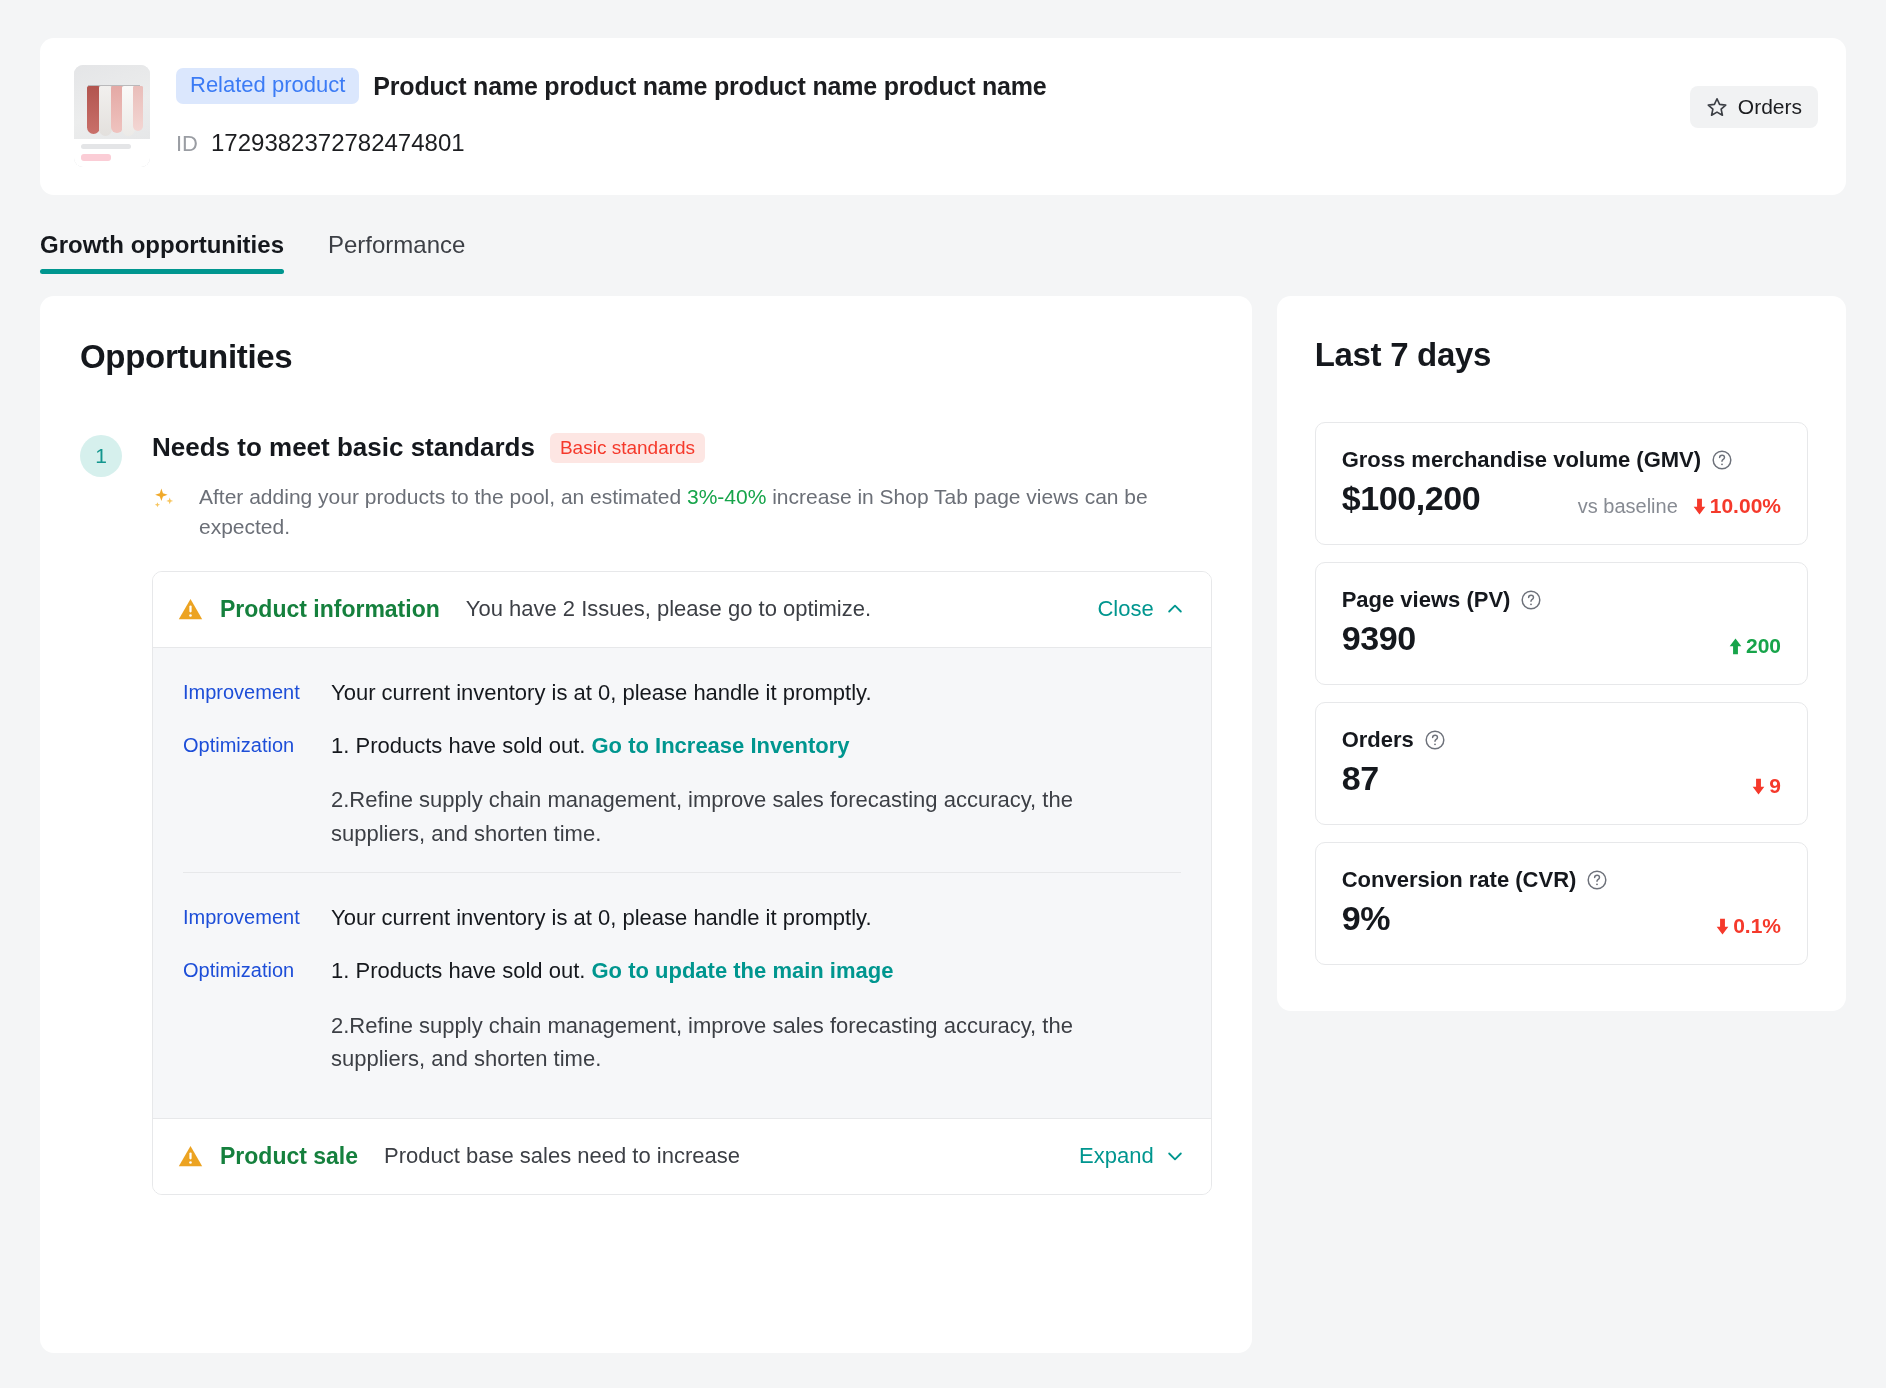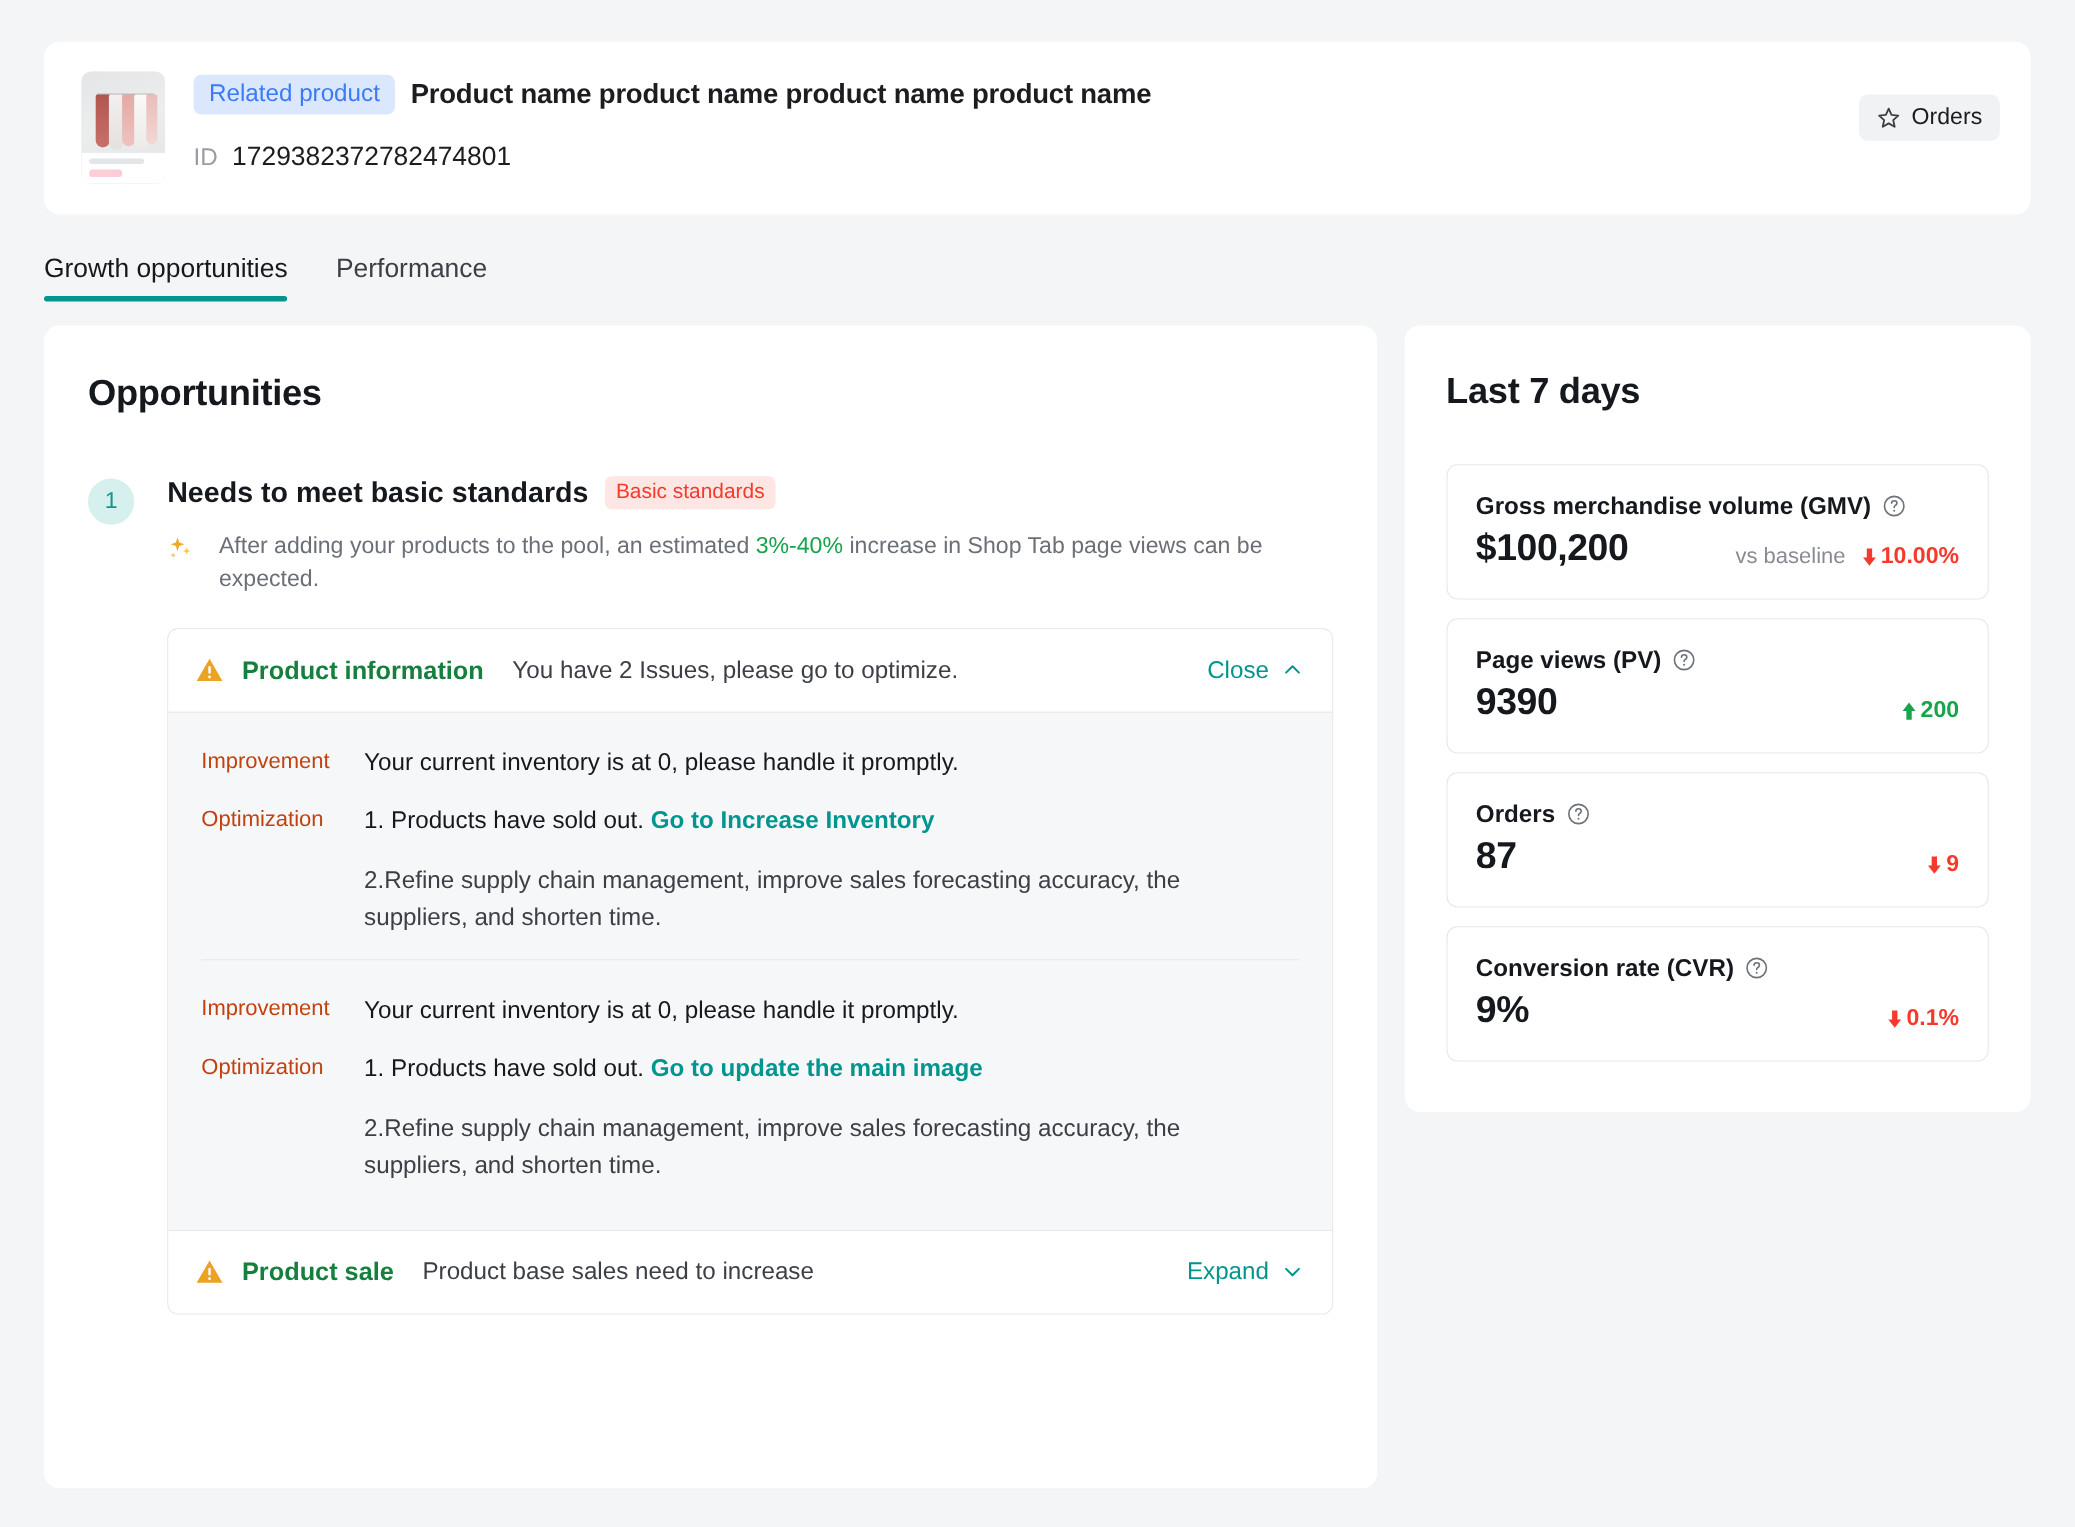--- a/index.html
+++ b/index.html
@@ -69,21 +69,21 @@
     height: 42px; padding: 0 16px;
     display: flex; align-items: center; gap: 10px;
     cursor: pointer;
   }
   .collect-btn .label { font-size: 21px; color: #1c1d20; }
 
   
   .tabs { display: flex; gap: 44px; padding: 36px 0 0 0; margin-left: 0; }
   .tab { position: relative; padding-bottom: 15px; cursor: pointer; }
   .tab .tlabel { font-size: 24px; color: #3c3f45; }
-  .tab.active .tlabel { color: #15181d; font-weight: 400; }
+  .tab.active .tlabel { color: #15181d; font-weight: 700; }
   .tab.active::after {
     content: ""; position: absolute; left: 0; right: 0; bottom: 0;
     height: 5px; background: #00968f; border-radius: 3px;
   }
 
   
   .body-row { display: flex; gap: 25px; margin-top: 22px; align-items: flex-start; }
   .panel-left {
     width: 1220px;
     background: #fff; border-radius: 14px;
@@ -134,21 +134,21 @@
   .warn-icon { flex: 0 0 auto; margin-right: 16px; }
   .issue-name { font-size: 23px; font-weight: 700; color: #15803d; }
   .issue-sub { font-size: 22px; color: #3c3f45; margin-left: 26px; }
   .issue-toggle { margin-left: auto; display: flex; align-items: center; gap: 11px; color: #00968f; font-size: 22px; cursor: pointer; }
 
   .issue-detail { background: #f6f7f9; border-top: 1px solid #e7e8ea; padding: 30px 30px 20px 30px; }
   .detail-block { padding-bottom: 22px; }
   .detail-block + .detail-block { border-top: 1px solid #e7e8ea; padding-top: 30px; }
   .drow { display: flex; align-items: flex-start; }
   .drow + .drow { margin-top: 22px; }
-  .dlabel { width: 130px; flex: 0 0 auto; font-size: 20px; color: #c2410c; padding-top: 3px; }
+  .dlabel { width: 130px; flex: 0 0 auto; font-size: 20px; color: #1d4ed8; padding-top: 3px; }
   .dcontent { margin-left: 18px; font-size: 22px; color: #15181d; line-height: 1.4; max-width: 840px; }
   .dcontent .link { color: #00968f; font-weight: 700; cursor: pointer; }
   .dsecond { margin-top: 22px; font-size: 22px; color: #3c3f45; line-height: 1.52; max-width: 840px; }
 
   .issue-foot {
     display: flex; align-items: center;
     padding: 24px 26px 24px 24px;
     border-top: 1px solid #e7e8ea;
     background: #fff;
     cursor: pointer;

